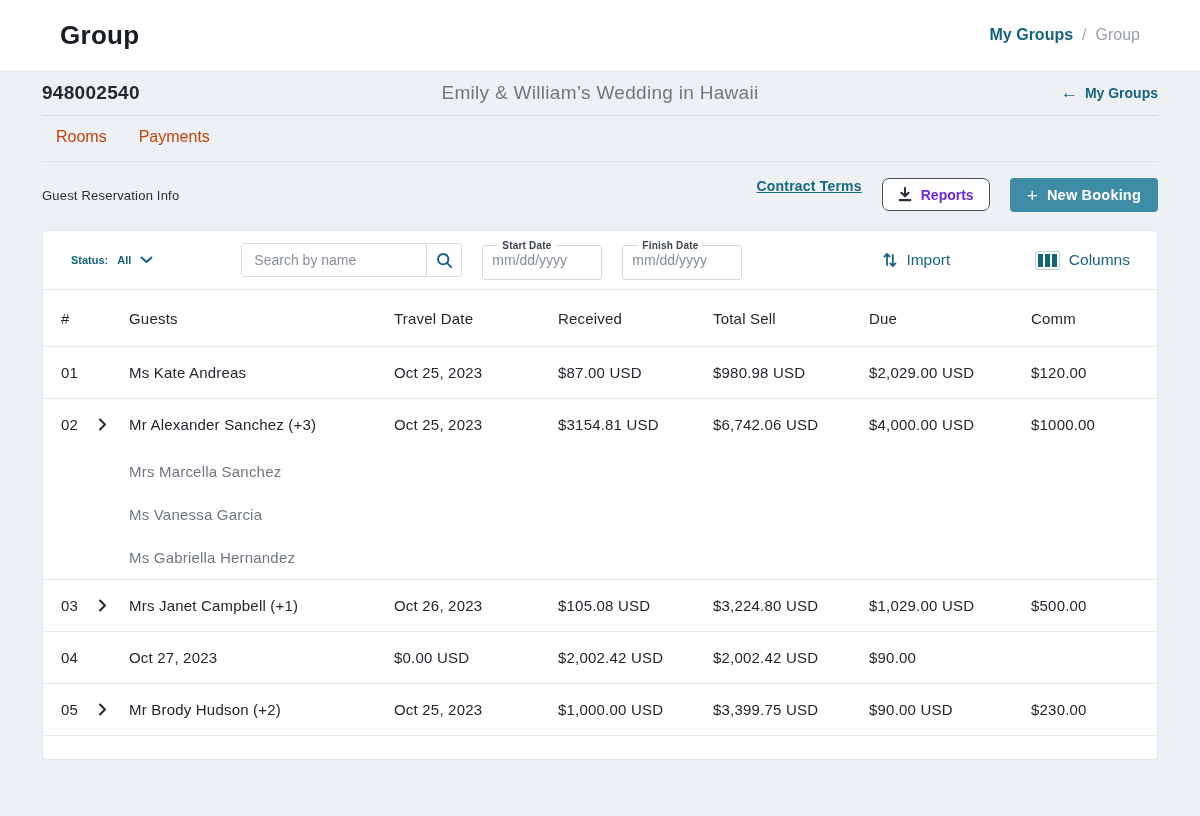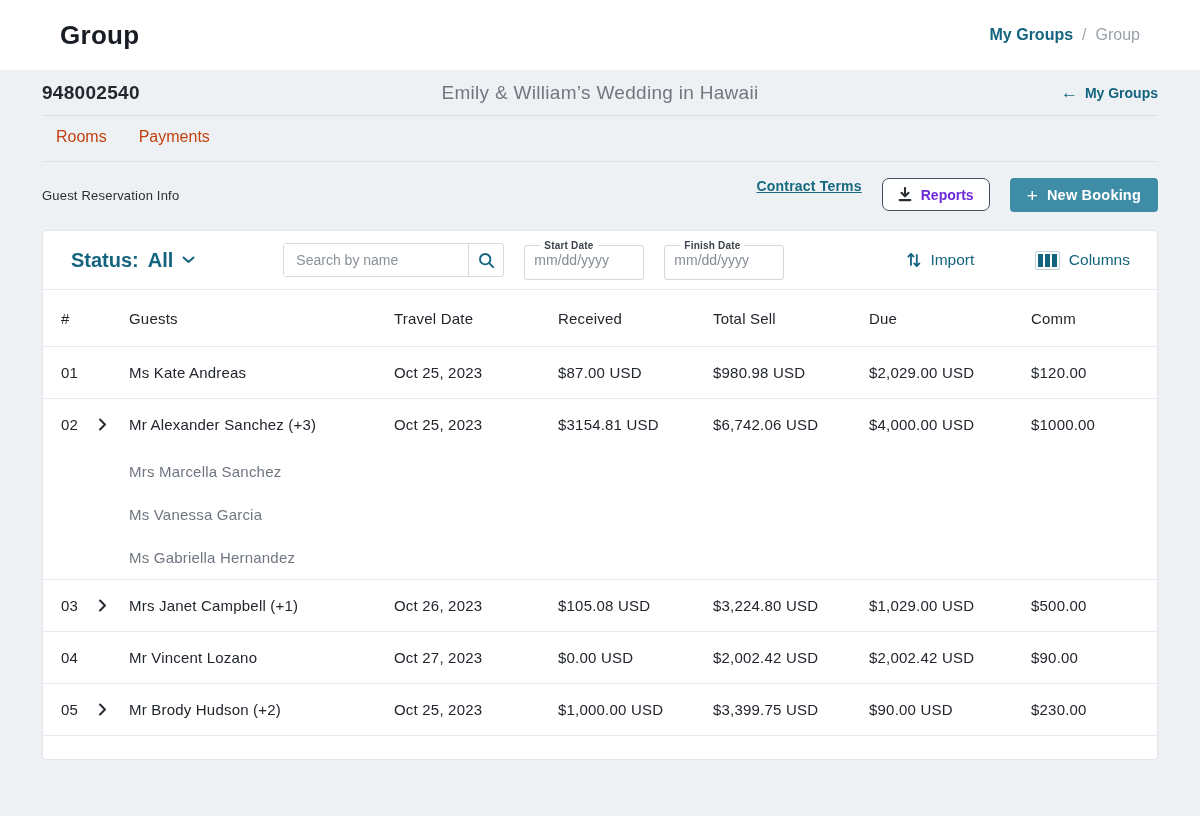--- a/index.html
+++ b/index.html
@@ -96,21 +96,21 @@
   
   .filter-row {
     height: 59px;
     display: flex; align-items: center;
     padding: 0 27px 0 28px;
     border-bottom: 1px solid #e7eaee;
     gap: 0;
   }
   .status-control {
     display: inline-flex; align-items: center; gap: 9px;
-    color: #14637f; font-size: 20px; font-weight: 600; cursor: pointer;
+    color: #14637f; font-size: 11px; font-weight: 600; cursor: pointer;
   }
   .status-label { font-weight: 600; }
   .status-value { font-weight: 600; }
   .search-box {
     margin-left: 88px;
     width: 221px; height: 34px;
     border: 1px solid #d7dce1; border-radius: 3px;
     display: flex; align-items: stretch; background: #fff;
   }
   .search-input {
@@ -134,21 +134,21 @@
   .date-input {
     border: none; outline: none; width: 100%;
     font-size: 14px; color: #565d66; font-family: inherit; background: transparent;
   }
   .date-input::placeholder { color: #868d95; }
   .filter-spacer { flex: 1; }
   .tool-link {
     display: inline-flex; align-items: center; gap: 9px;
     color: #14637f; font-size: 15.5px; font-weight: 500; cursor: pointer;
   }
-  .tool-link + .tool-link { margin-left: 20px; padding-left: 41px; }
+  .tool-link + .tool-link { margin-left: 44px; padding-left: 41px; }
   .columns-icon { display: inline-flex; gap: 2.5px; padding: 2px; border: 1px solid #bcd3dc; border-radius: 2px; }
   .columns-icon i { display: block; width: 4.5px; height: 13px; background: #14637f; }
 
   
   .tgrid {
     display: grid;
     grid-template-columns: 35px 33px 265px 164px 155px 156px 162px 1fr;
     align-items: center;
     padding: 0 18px;
   }
@@ -355,21 +355,20 @@
     <div class="cell">Oct 26, 2023</div>
     <div class="cell">$105.08 USD</div>
     <div class="cell">$3,224.80 USD</div>
     <div class="cell">$1,029.00 USD</div>
     <div class="cell">$500.00</div>
   </div>
 
   <div class="tgrid trow">
     <div class="cell">04</div>
     <div class="cell"></div>
-    <div class="cell">Mr Vincent Lozano</div>
     <div class="cell">Oct 27, 2023</div>
     <div class="cell">$0.00 USD</div>
     <div class="cell">$2,002.42 USD</div>
     <div class="cell">$2,002.42 USD</div>
     <div class="cell">$90.00</div>
   </div>
 
   <div class="tgrid trow">
     <div class="cell">05</div>
     <div class="cell">

